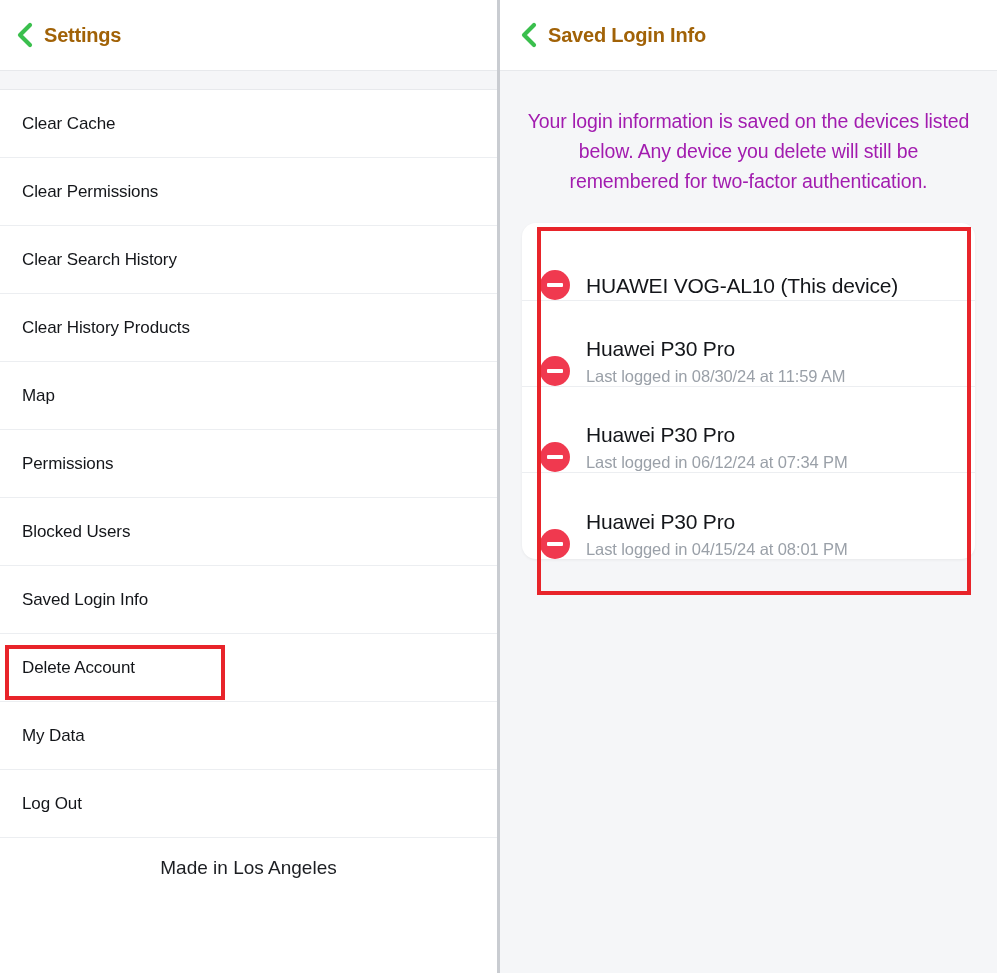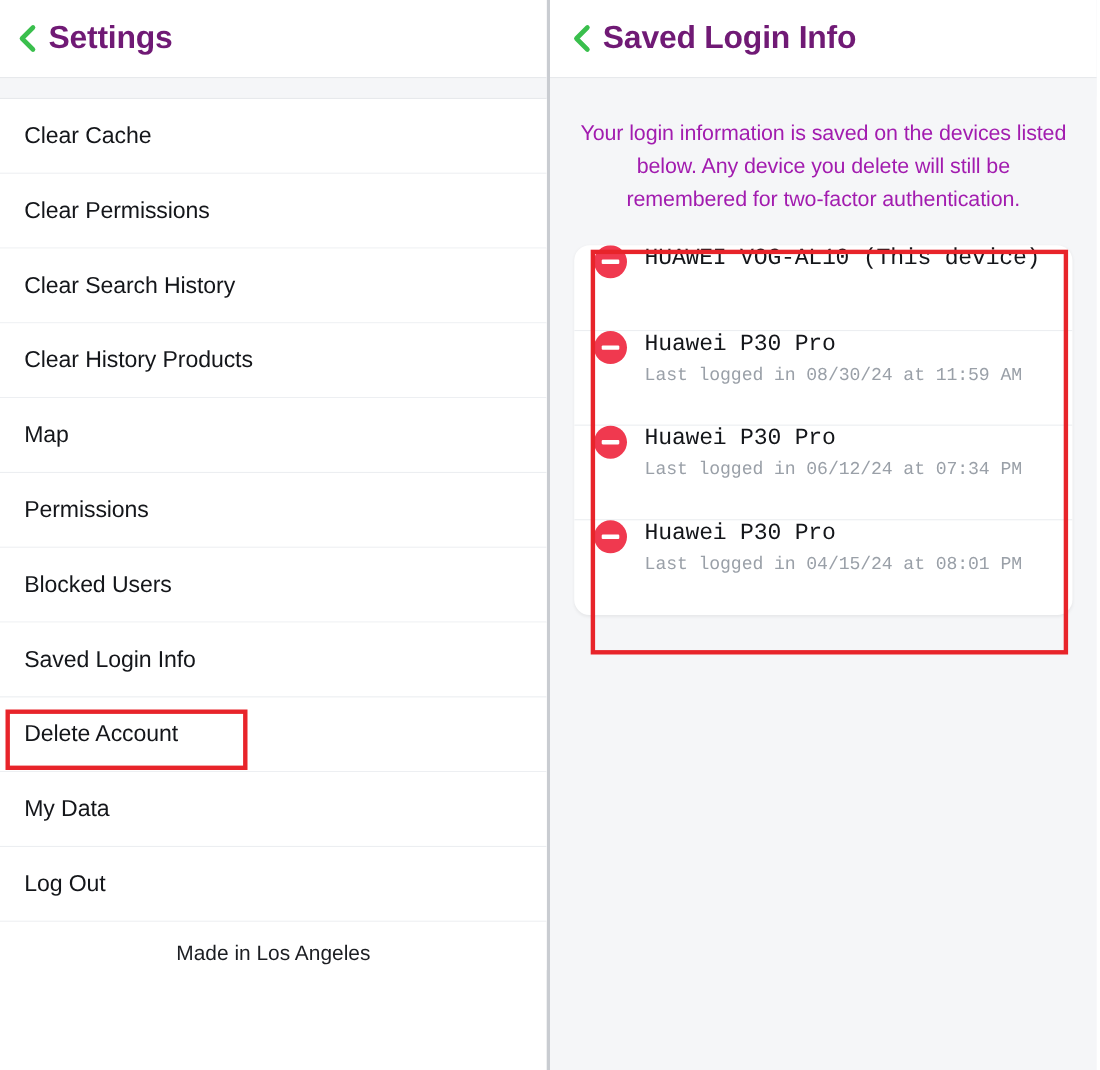--- a/index.html
+++ b/index.html
@@ -39,22 +39,22 @@
     box-sizing: border-box;
   }
   .chev {
     width: 18px;
     height: 28px;
     display: inline-block;
     flex: 0 0 auto;
     margin-right: 10px;
   }
   .nav-title {
-    color: #701a75;
-    font-size: 29px;
+    color: #a16207;
+    font-size: 20px;
     font-weight: bold;
     letter-spacing: -0.2px;
     white-space: nowrap;
   }
   .band {
     height: 20px;
     background: #f5f6f8;
     border-top: 1px solid #e7e9ec;
     border-bottom: 1px solid #e7e9ec;
     box-sizing: border-box;
@@ -65,21 +65,21 @@
   .menu-row {
     height: 68px;
     display: flex;
     align-items: center;
     padding-left: 22px;
     border-bottom: 1px solid #eceef1;
     box-sizing: border-box;
     background: #ffffff;
   }
   .menu-row .label {
-    font-size: 21px;
+    font-size: 17px;
     color: #14161a;
     letter-spacing: -0.1px;
   }
   .menu-row.is-highlighted {
     position: relative;
   }
   .hl-box {
     position: absolute;
     border: 4px solid #e8242a;
     box-sizing: border-box;
@@ -131,26 +131,25 @@
   }
   .card {
     margin: 26px 22px 0 22px;
     background: #ffffff;
     border-radius: 14px;
     box-shadow: 0 1px 3px rgba(0,0,0,0.06);
     overflow: hidden;
   }
   .device-row {
     display: flex;
-    align-items: flex-start;
+    align-items: flex-end;
     padding: 0 16px 0 18px;
     min-height: 86px;
     box-sizing: border-box;
     border-bottom: 1px solid #eceef1;
-    font-family: Liberation Mono, monospace;
   }
   .device-row:last-child { border-bottom: none; }
   .device-row.single { min-height: 78px; }
   .remove-icon {
     flex: 0 0 auto;
     width: 30px;
     height: 30px;
     border-radius: 50%;
     background: #f0394f;
     margin-right: 16px;

